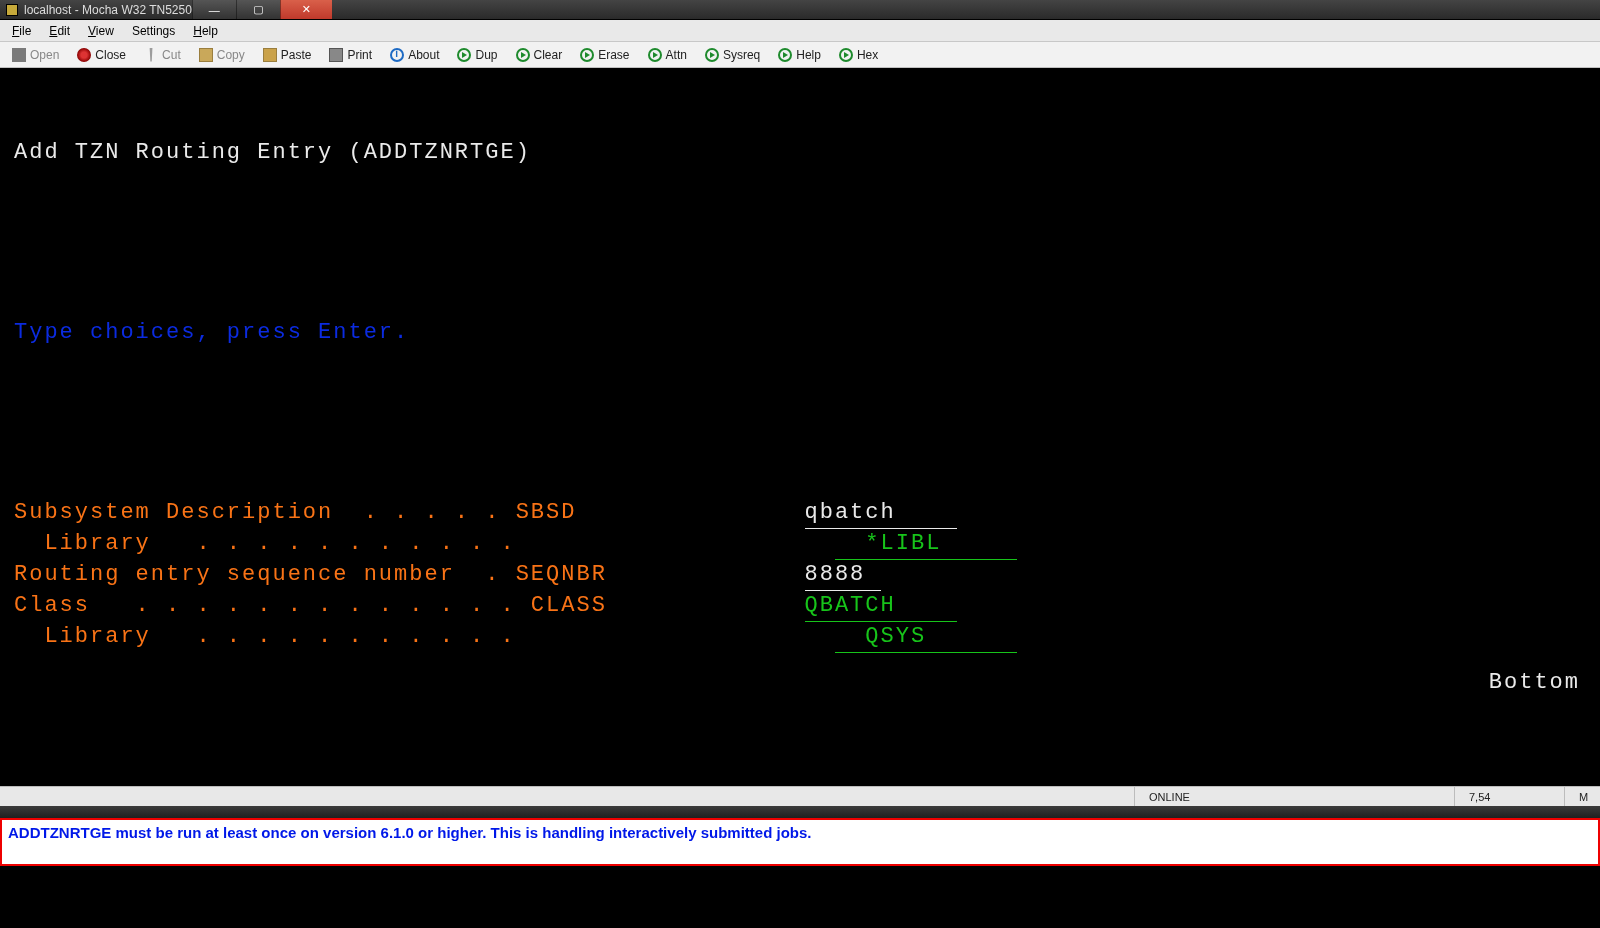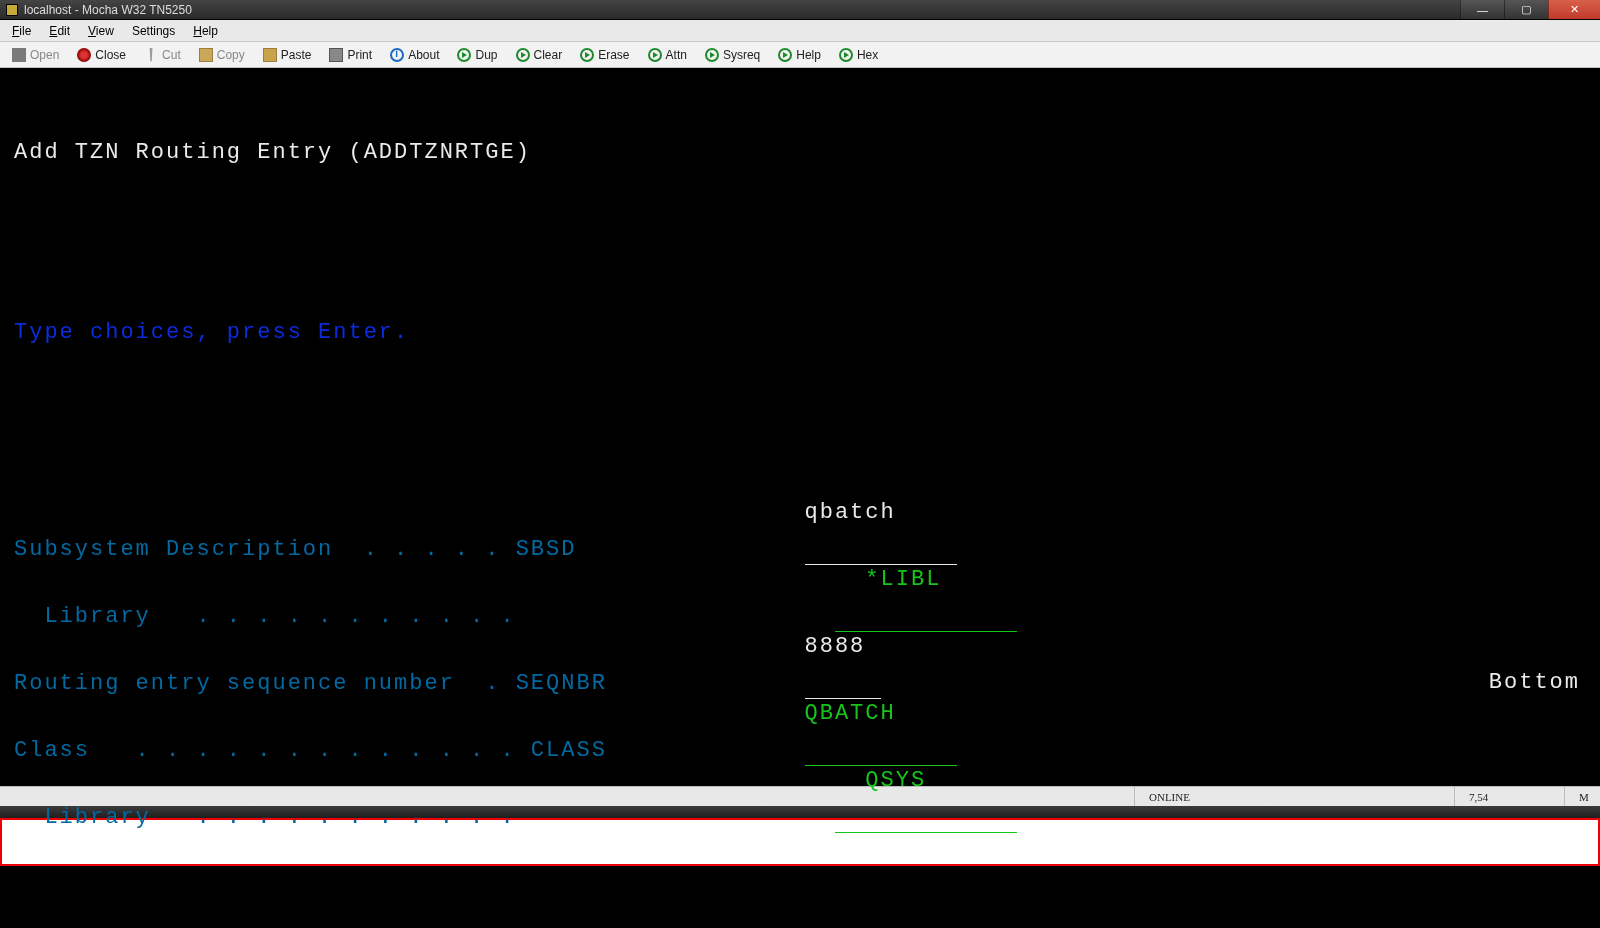--- a/index.html
+++ b/index.html
@@ -12,21 +12,20 @@
   overflow: hidden;
   position: relative;
 }
 
 
 .titlebar {
   height: 20px;
   background: linear-gradient(to bottom, #444 0%, #2a2a2a 100%);
   display: flex;
   align-items: center;
-  justify-content: space-between;
   border-bottom: 1px solid #000;
   color: #ddd;
   font-size: 12px;
 }
 .titlebar .left { display: flex; align-items: center; gap: 6px; padding-left: 6px; }
 .titlebar .app-icon { width: 12px; height: 12px; background: #c6a93a; border: 1px solid #000; display:inline-block; }
 .titlebar .btns { display: flex; height: 100%; }
 .titlebar .btn {
   width: 44px; height: 100%;
   display: flex; align-items: center; justify-content: center;
@@ -83,21 +82,21 @@
   line-height: 30px;
   letter-spacing: 2px;
   white-space: pre;
   position: relative;
 }
 .t-white { color: #eaeaea; }
 .t-blue  { color: #0b2be0; }
 .tcenter { text-align: left; }
 
 .field-row { display: flex; }
-.field-label { color:#0369a1;margin-top:37px; }
+.field-label { color:#f97316; }
 .field-val {
   color:#eaeaea;
   border-bottom:1px solid #eaeaea;
   display:inline-block;
   text-align:left;
 }
 .field-val.green { color:#17c41a; border-bottom-color:#17c41a; }
 
 .bottom-right { position:absolute; right:20px; bottom:88px; color:#eaeaea; font-size:22px; letter-spacing:2px; }
 
@@ -105,21 +104,21 @@
 .fkeys .rev { background:#eaeaea; color:#000; padding:0 2px; }
 
 
 .statusbar {
   height: 20px;
   background: #e8e8e8;
   border-top:1px solid #bcbcbc;
   display:flex; align-items:center; justify-content:flex-end;
   font-size:11px; color:#222;
 }
-.statusbar .cell { border-left:1px solid #bcbcbc; padding:0 14px; height:100%; display:flex; align-items:center;font-family:Liberation Serif, serif; }
+.statusbar .cell { border-left:1px solid #bcbcbc; padding:0 14px; height:100%; display:flex; align-items:center; }
 .statusbar .cell.wide { width:320px; }
 
 
 .taskstrip {
   height: 12px;
   background: linear-gradient(to bottom,#3b3b3b,#202020);
 }
 
 
 .msgbox {
@@ -232,13 +231,16 @@
 
 <div class="statusbar">
   <div class="cell wide">ONLINE</div>
   <div class="cell" style="width:110px">7,54</div>
   <div class="cell" style="width:36px">M</div>
 </div>
 
 <div class="taskstrip"></div>
 
 <div class="msgbox">
+  <div class="body">
+    <span class="cmd">ADDTZNRTGE</span><span> must be run at least once on version 6.1.0 or higher.  This is handling interactively submitted jobs.</span>
+  </div>
 </div>
 
 </body></html>

